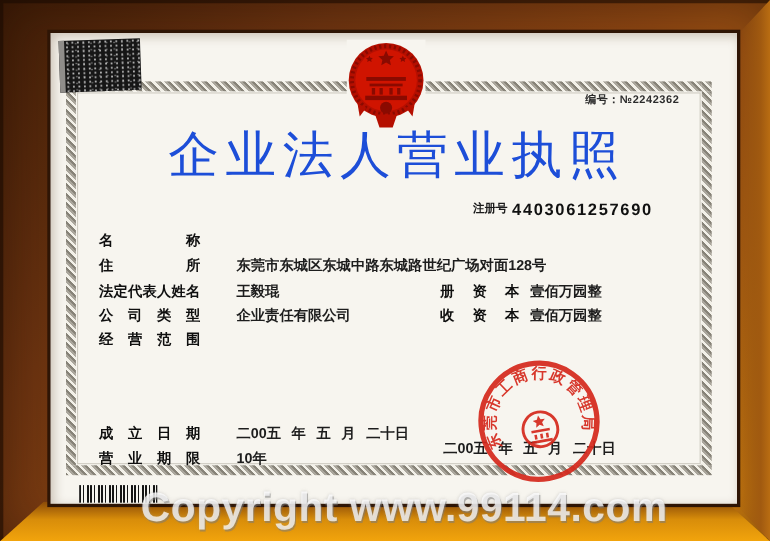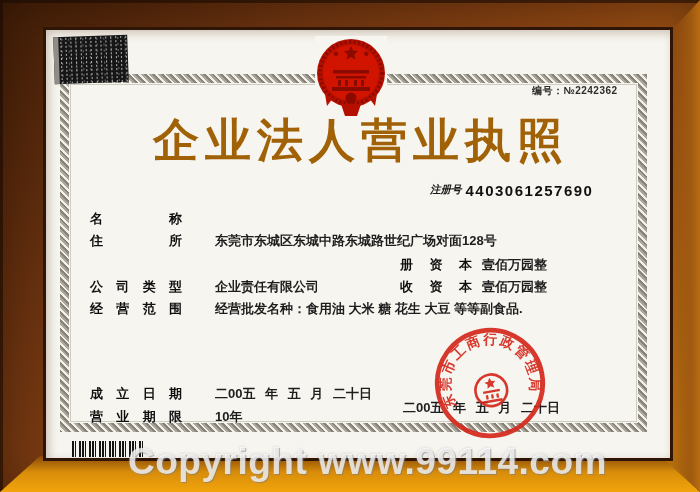--- a/index.html
+++ b/index.html
@@ -26,25 +26,25 @@
   .stamp-block{position:absolute;left:8px;top:6px;width:74px;height:47px;transform:rotate(-2deg);
     background-color:#161616;border-left:5px solid #8f8d8a;
     background-image:radial-gradient(circle,rgba(210,210,210,.85) .8px,transparent 1px),
                      radial-gradient(circle,rgba(130,130,130,.8) .8px,transparent 1px);
     background-size:5px 4px,7px 6px;}
 
   .emblem{position:absolute;left:269px;top:6px;width:72px;height:82px;}
 
   .serial{position:absolute;left:486px;top:54px;font-size:10px;font-weight:bold;color:#2c2c2c;letter-spacing:.5px;white-space:nowrap;}
 
-  .title{position:absolute;left:0;right:0;top:80px;text-align:center;font-size:46px;font-weight:700;
-    color:#a16207;letter-spacing:6px;text-indent:6px;white-space:nowrap;}
+  .title{position:absolute;left:0;right:0;top:80px;text-align:center;font-size:46px;font-weight:400;
+    color:#1d4ed8;letter-spacing:6px;text-indent:6px;white-space:nowrap;}
 
   .regline{position:absolute;left:384px;top:152px;display:flex;align-items:flex-end;white-space:nowrap;}
-  .regline .rl{font-size:10.5px;font-weight:bold;color:#1a1a1a;margin-bottom:2px;font-style:italic;}
+  .regline .rl{font-size:10.5px;font-weight:bold;color:#1a1a1a;margin-bottom:2px;}
   .regline .rn{font-size:15px;font-weight:bold;color:#111;letter-spacing:1.5px;margin-left:4px;}
 
   .row{position:absolute;left:44px;display:flex;align-items:baseline;white-space:nowrap;gap:29px;}
   .row .lbl{width:92px;font-size:13px;font-weight:bold;color:#0f0f0f;text-align:justify;text-align-last:justify;}
   .row .val{margin-left:4px;font-size:13px;font-weight:bold;color:#1d1d1d;}
   .row-right{position:absolute;left:354px;display:flex;align-items:baseline;white-space:nowrap;}
   .row-right .lbl{width:72px;font-size:13px;font-weight:bold;color:#0f0f0f;text-align:justify;text-align-last:justify;}
   .row-right .val{margin-left:10px;font-size:13px;font-weight:bold;color:#1d1d1d;}
 
   .datespacing{word-spacing:6px;}
@@ -102,35 +102,38 @@
       <span class="rn">4403061257690</span>
     </div>
 
     <div class="row" style="top:180px">
       <span class="lbl">名称</span>
     </div>
     <div class="row" style="top:202px">
       <span class="lbl">住所</span>
       <span class="val">东莞市东城区东城中路东城路世纪广场对面128号</span>
     </div>
+    <div class="row" style="top:226px">
+      <span class="lbl">法定代表人姓名</span>
+      <span class="val">王毅琨</span>
+    </div>
     <div class="row-right" style="top:226px">
       <span class="lbl">册资本</span>
       <span class="val">壹佰万园整</span>
     </div>
     <div class="row" style="top:248px">
       <span class="lbl">公司类型</span>
       <span class="val">企业责任有限公司</span>
     </div>
     <div class="row-right" style="top:248px">
       <span class="lbl">收资本</span>
       <span class="val">壹佰万园整</span>
     </div>
     <div class="row" style="top:270px">
       <span class="lbl">经营范围</span>
-      <span class="val">经营批发名种：食用油 大米 糖 花生 大豆 等等副食品.</span>
     </div>
 
     <div class="row" style="top:355px">
       <span class="lbl">成立日期</span>
       <span class="val datespacing">二00五 年 五 月 二十日</span>
     </div>
     <div class="row" style="top:378px">
       <span class="lbl">营业期限</span>
       <span class="val">10年</span>
     </div>

